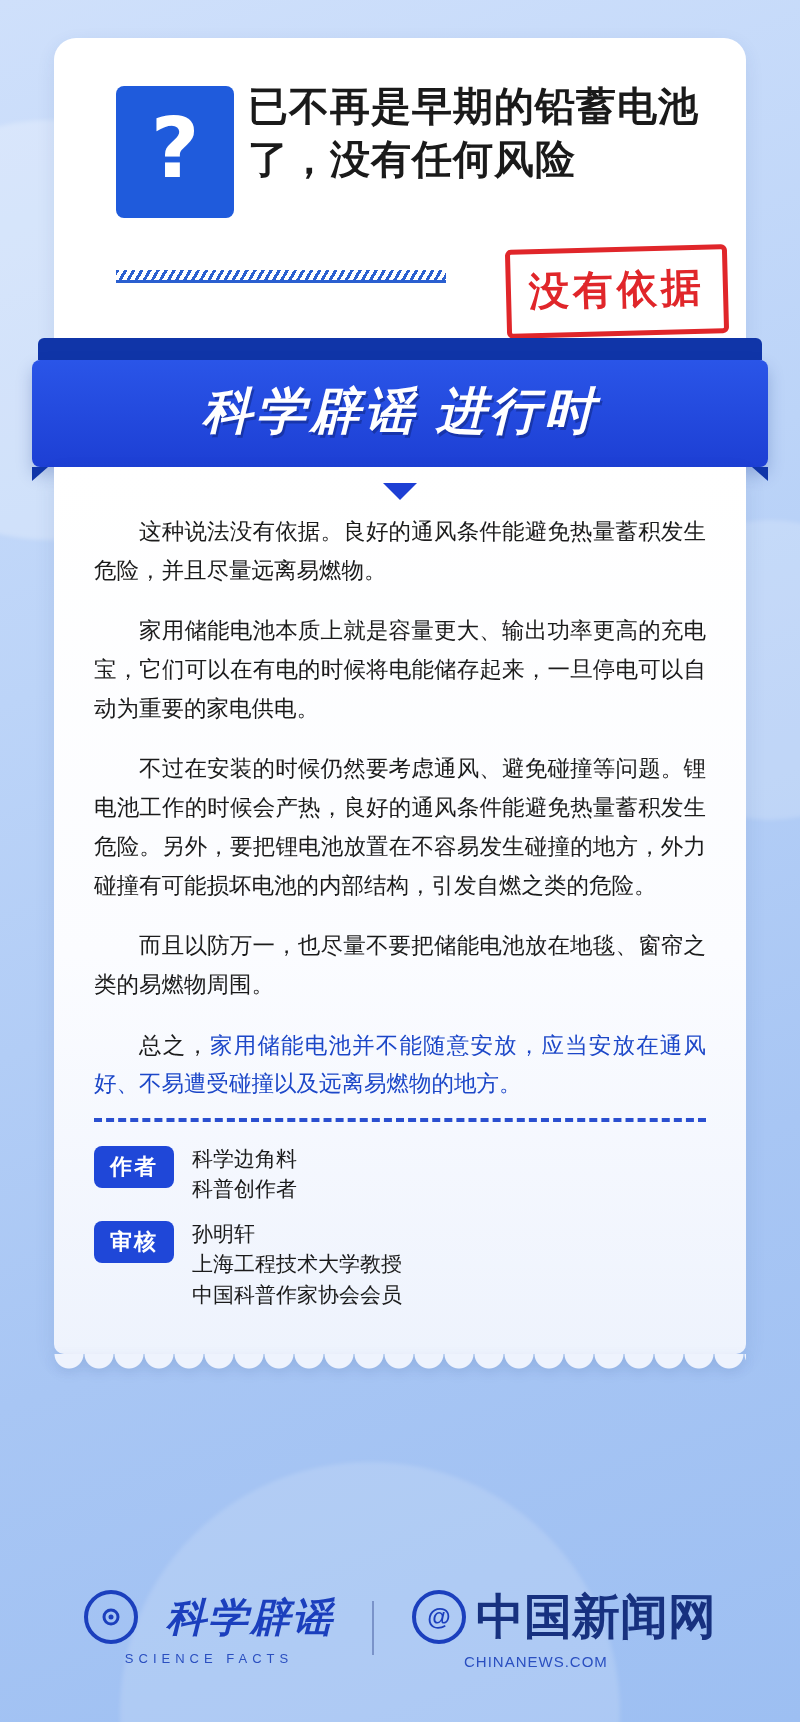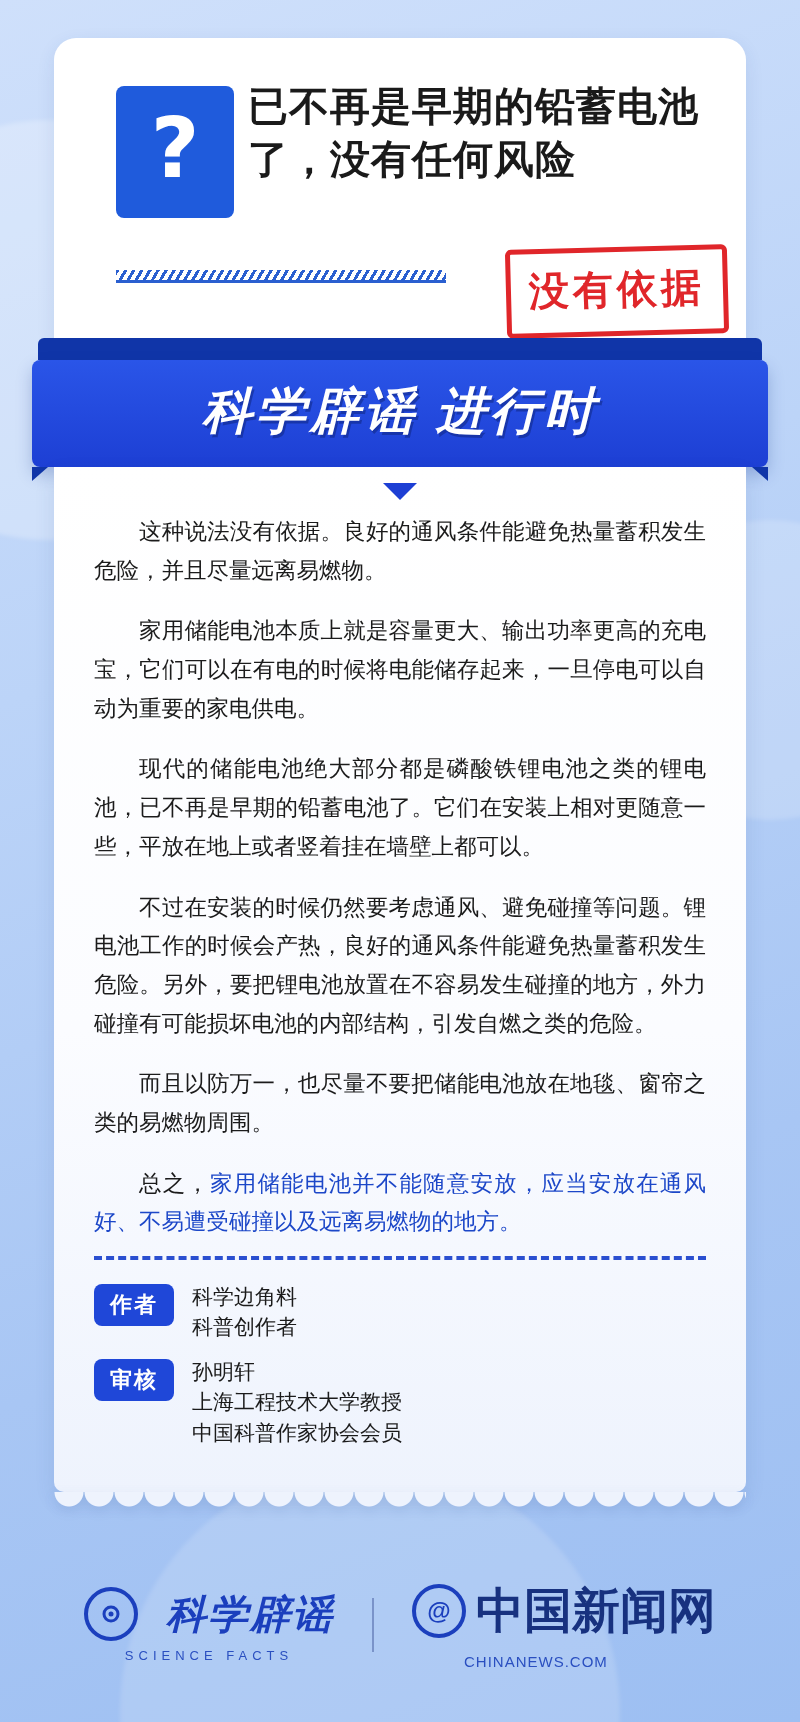--- a/index.html
+++ b/index.html
@@ -145,21 +145,21 @@
   .kxpy{
     color:#1b3fbd;font-size:40px;font-weight:bold;font-style:italic;letter-spacing:2px;
   }
   .sciencefacts{
     color:#2a4fc0;font-size:13px;letter-spacing:5px;margin-top:6px;
   }
   .divider{width:2px;height:54px;background:#7a93c9;}
   .logo-right{display:flex;flex-direction:column;align-items:flex-start;}
   .logo-right-top{display:flex;align-items:center;gap:10px;}
   .cnsname{color:#17317f;font-size:48px;font-weight:bold;text-align:right;}
-  .cnsurl{color:#2a4fc0;font-size:15px;letter-spacing:1px;margin-top:10px;margin-left:52px;}
+  .cnsurl{color:#2a4fc0;font-size:15px;letter-spacing:1px;margin-top:4px;margin-left:52px;}
   .circle-icon{
     width:46px;height:46px;border-radius:50%;
     border:4px solid #1b3fbd;display:flex;align-items:center;justify-content:center;
     color:#1b3fbd;font-size:24px;font-weight:bold;
   }
 </style>
 </head>
 <body>
 
 <div class="blob b1"></div>
@@ -182,21 +182,20 @@
     <div class="banner">
       <div class="banner-title">科学辟谣 进行时</div>
     </div>
   </div>
 
   <div class="body-panel">
     <div class="caret"></div>
 
     <p class="para">这种说法没有依据。良好的通风条件能避免热量蓄积发生危险，并且尽量远离易燃物。</p>
     <p class="para">家用储能电池本质上就是容量更大、输出功率更高的充电宝，它们可以在有电的时候将电能储存起来，一旦停电可以自动为重要的家电供电。</p>
-    <p class="para">现代的储能电池绝大部分都是磷酸铁锂电池之类的锂电池，已不再是早期的铅蓄电池了。它们在安装上相对更随意一些，平放在地上或者竖着挂在墙壁上都可以。</p>
     <p class="para">不过在安装的时候仍然要考虑通风、避免碰撞等问题。锂电池工作的时候会产热，良好的通风条件能避免热量蓄积发生危险。另外，要把锂电池放置在不容易发生碰撞的地方，外力碰撞有可能损坏电池的内部结构，引发自燃之类的危险。</p>
     <p class="para">而且以防万一，也尽量不要把储能电池放在地毯、窗帘之类的易燃物周围。</p>
 
     <p class="para">
       <span class="concl-label">总之，</span><span class="concl">家用储能电池并不能随意安放，应当安放在通风好、不易遭受碰撞以及远离易燃物的地方。</span>
     </p>
 
     <div class="dot-sep"></div>
 
     <div class="credit-row">

